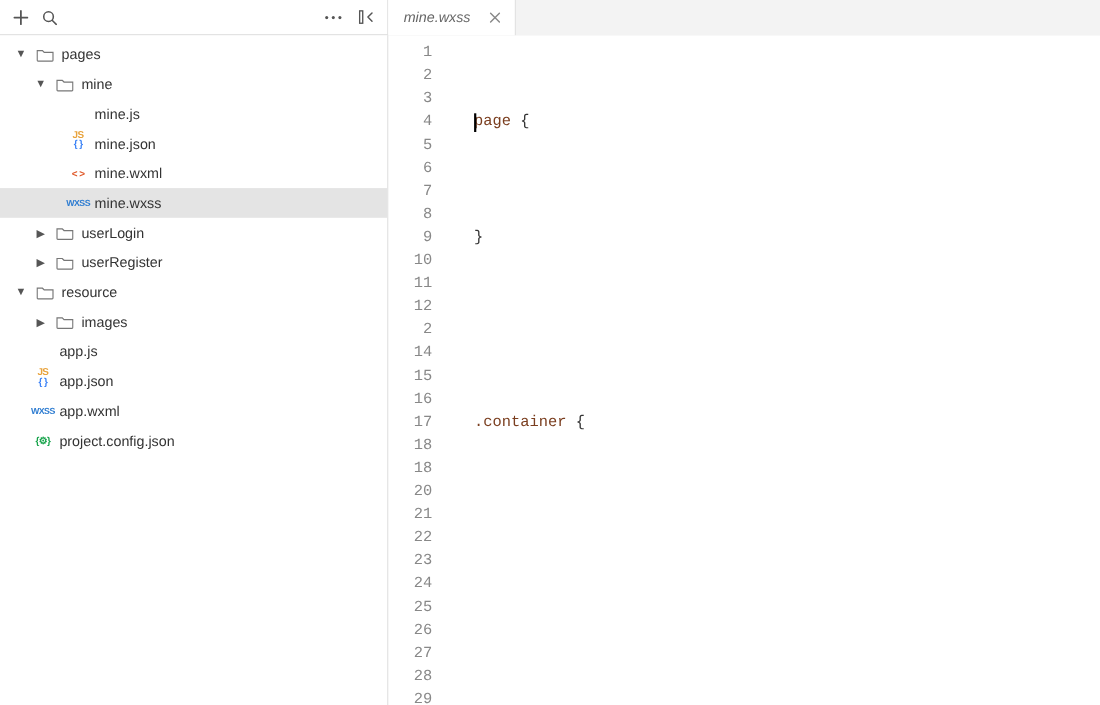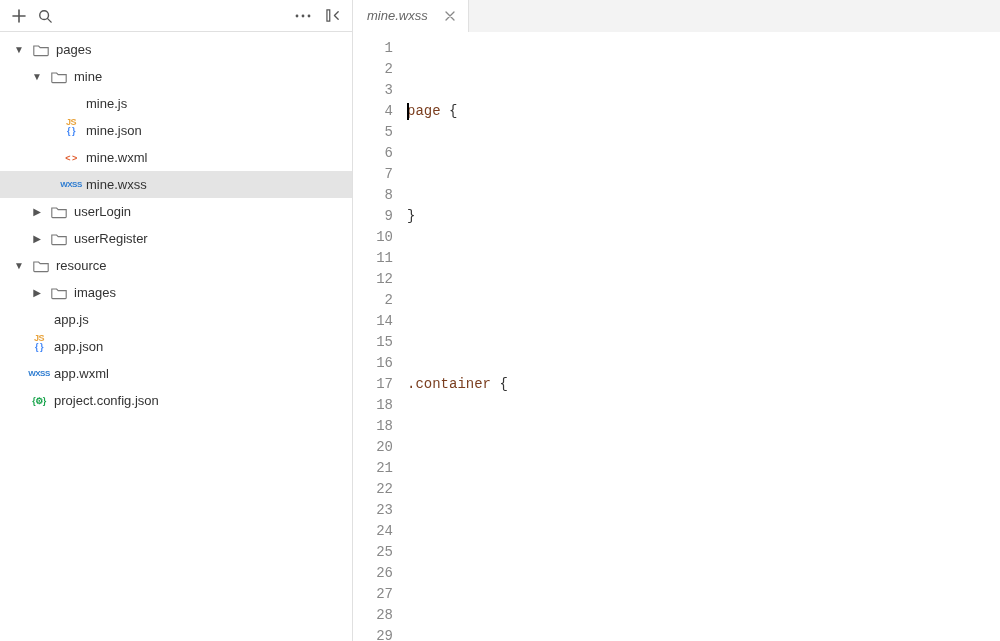--- a/index.html
+++ b/index.html
@@ -129,20 +129,21 @@
   .code {
     flex: 1;
     padding: 6px 0 0 0;
     white-space: pre;
     position: relative;
   }
   .code-line {
     height: 21px;
     position: relative;
     padding-left: 2px;
+    margin-left: 24px;
   }
   .sel  { color: #7a3e1f; }
   .prop { color: #c43030; }
   .val  { color: #116b43; }
   .punc { color: #333; }
   .guide {
     border-left: 1px solid #dcdcdc;
     position: absolute;
     top: 0; bottom: 0;
   }

